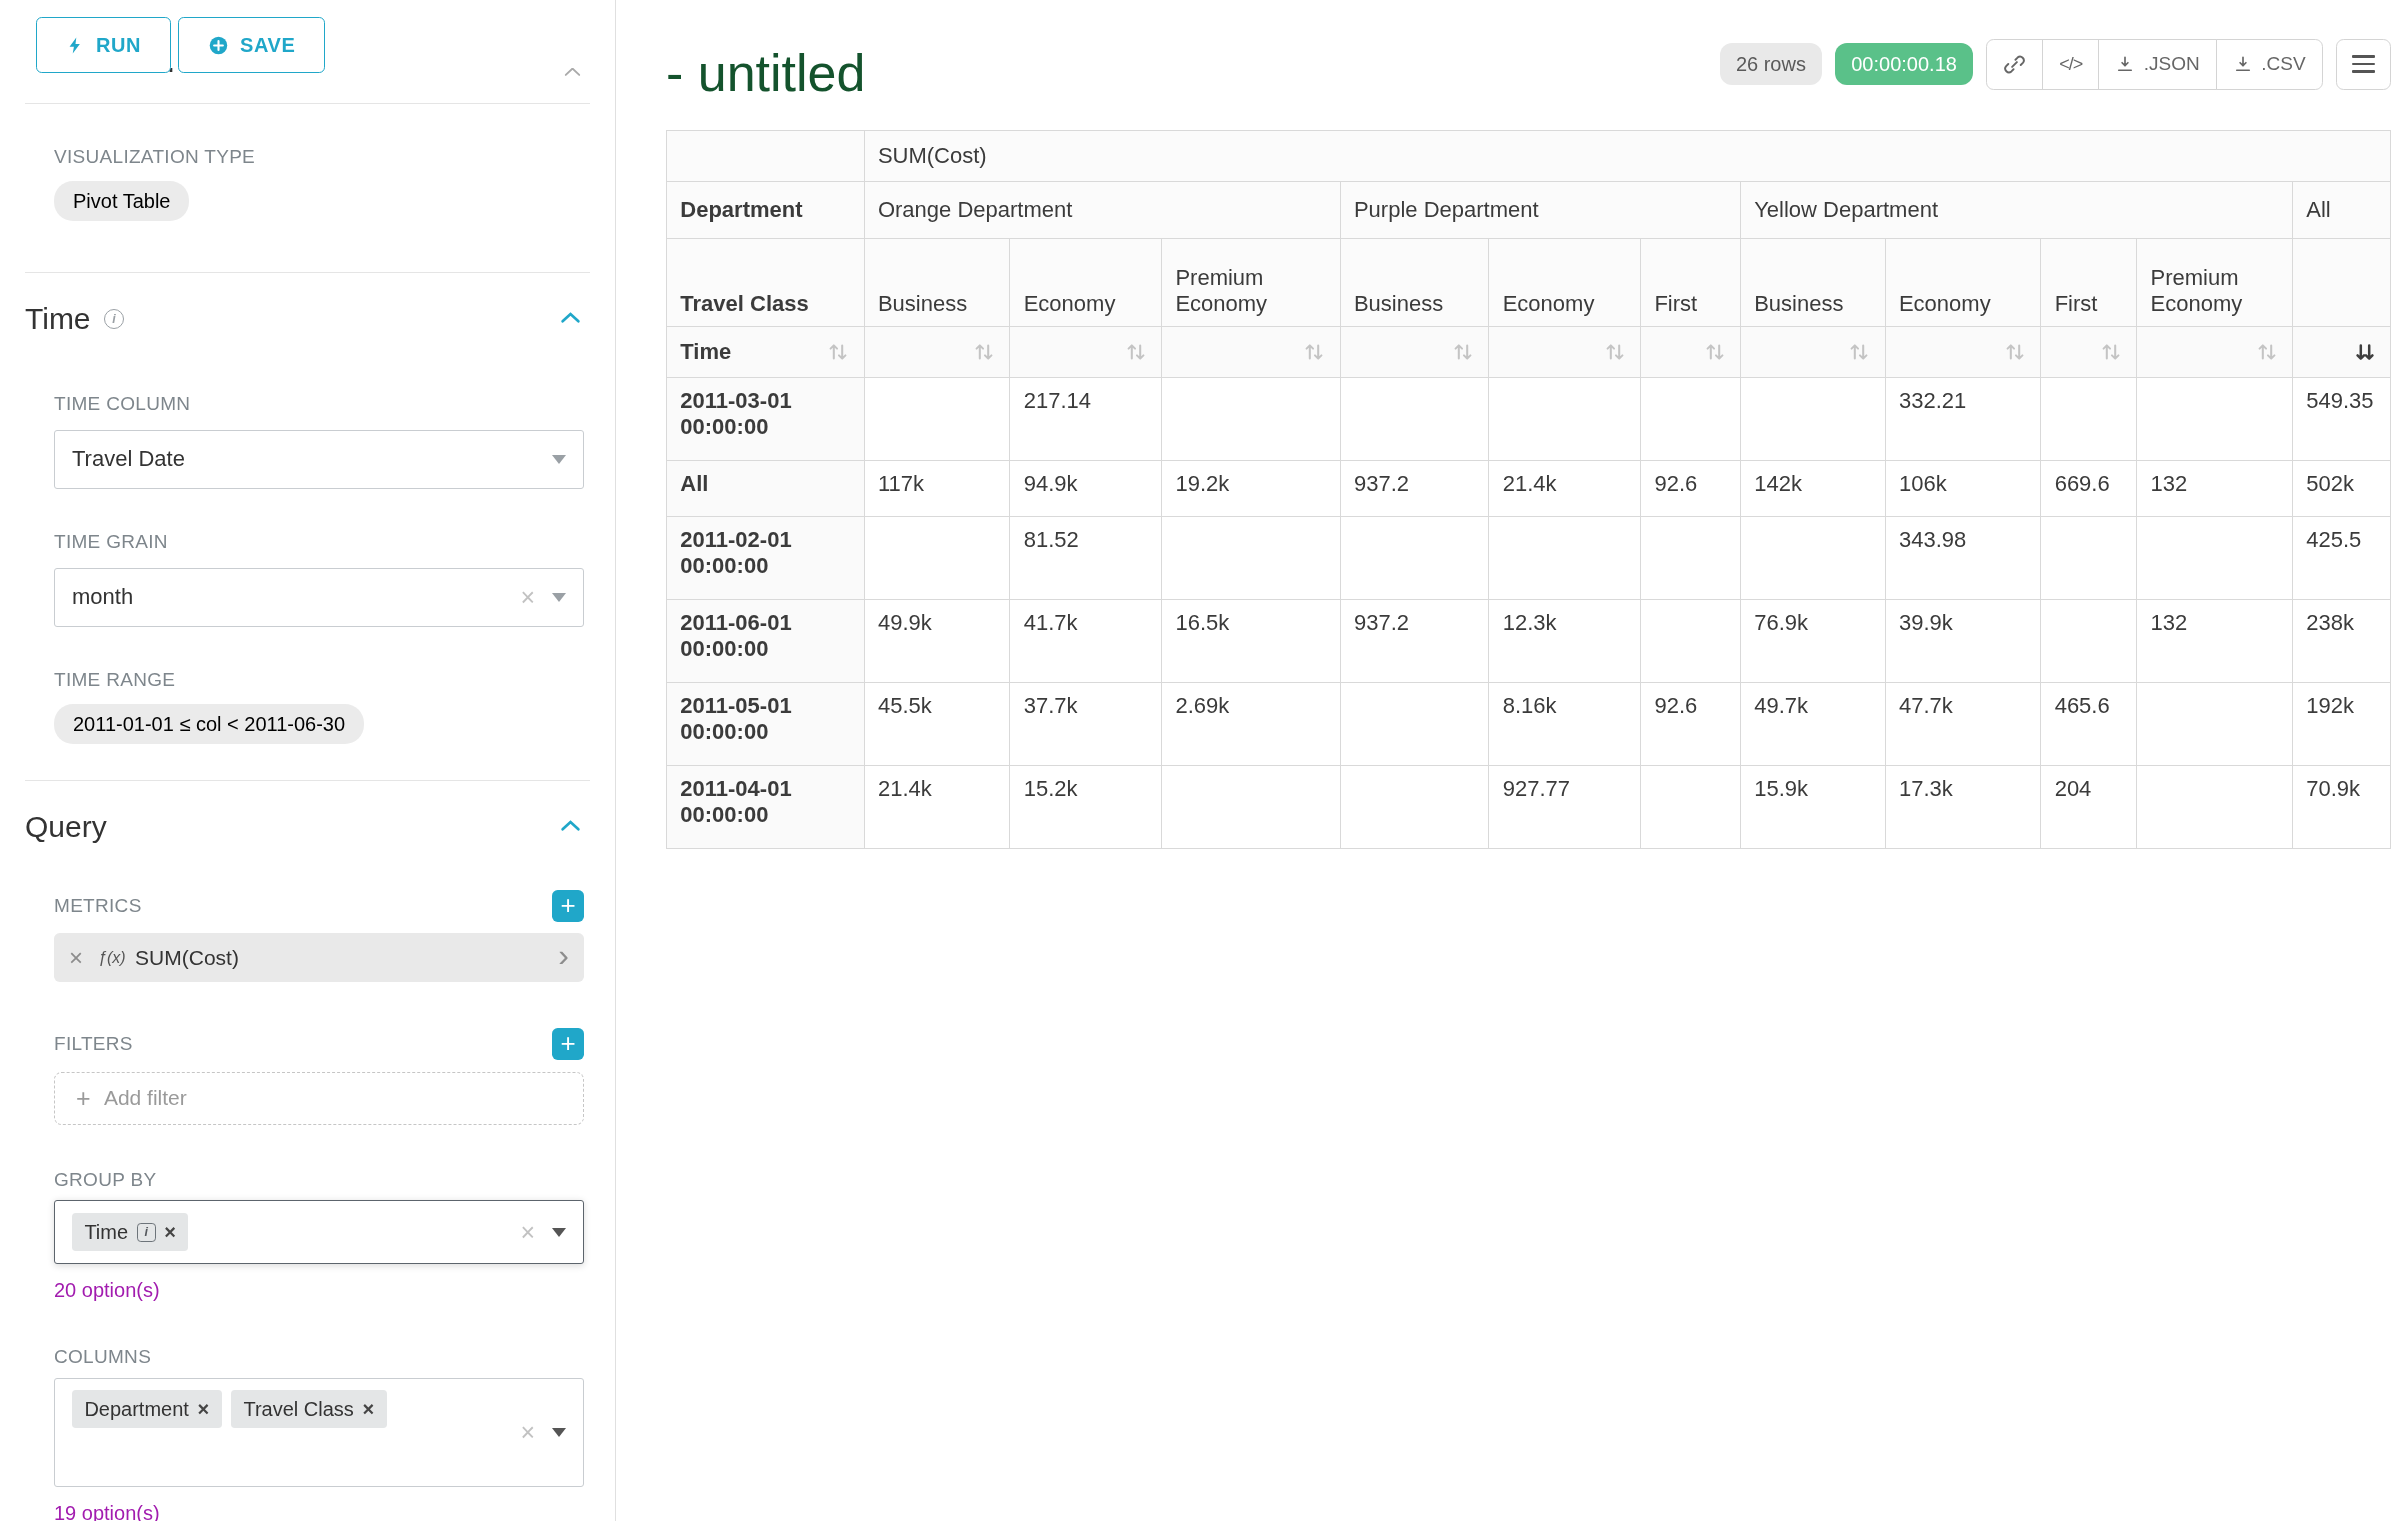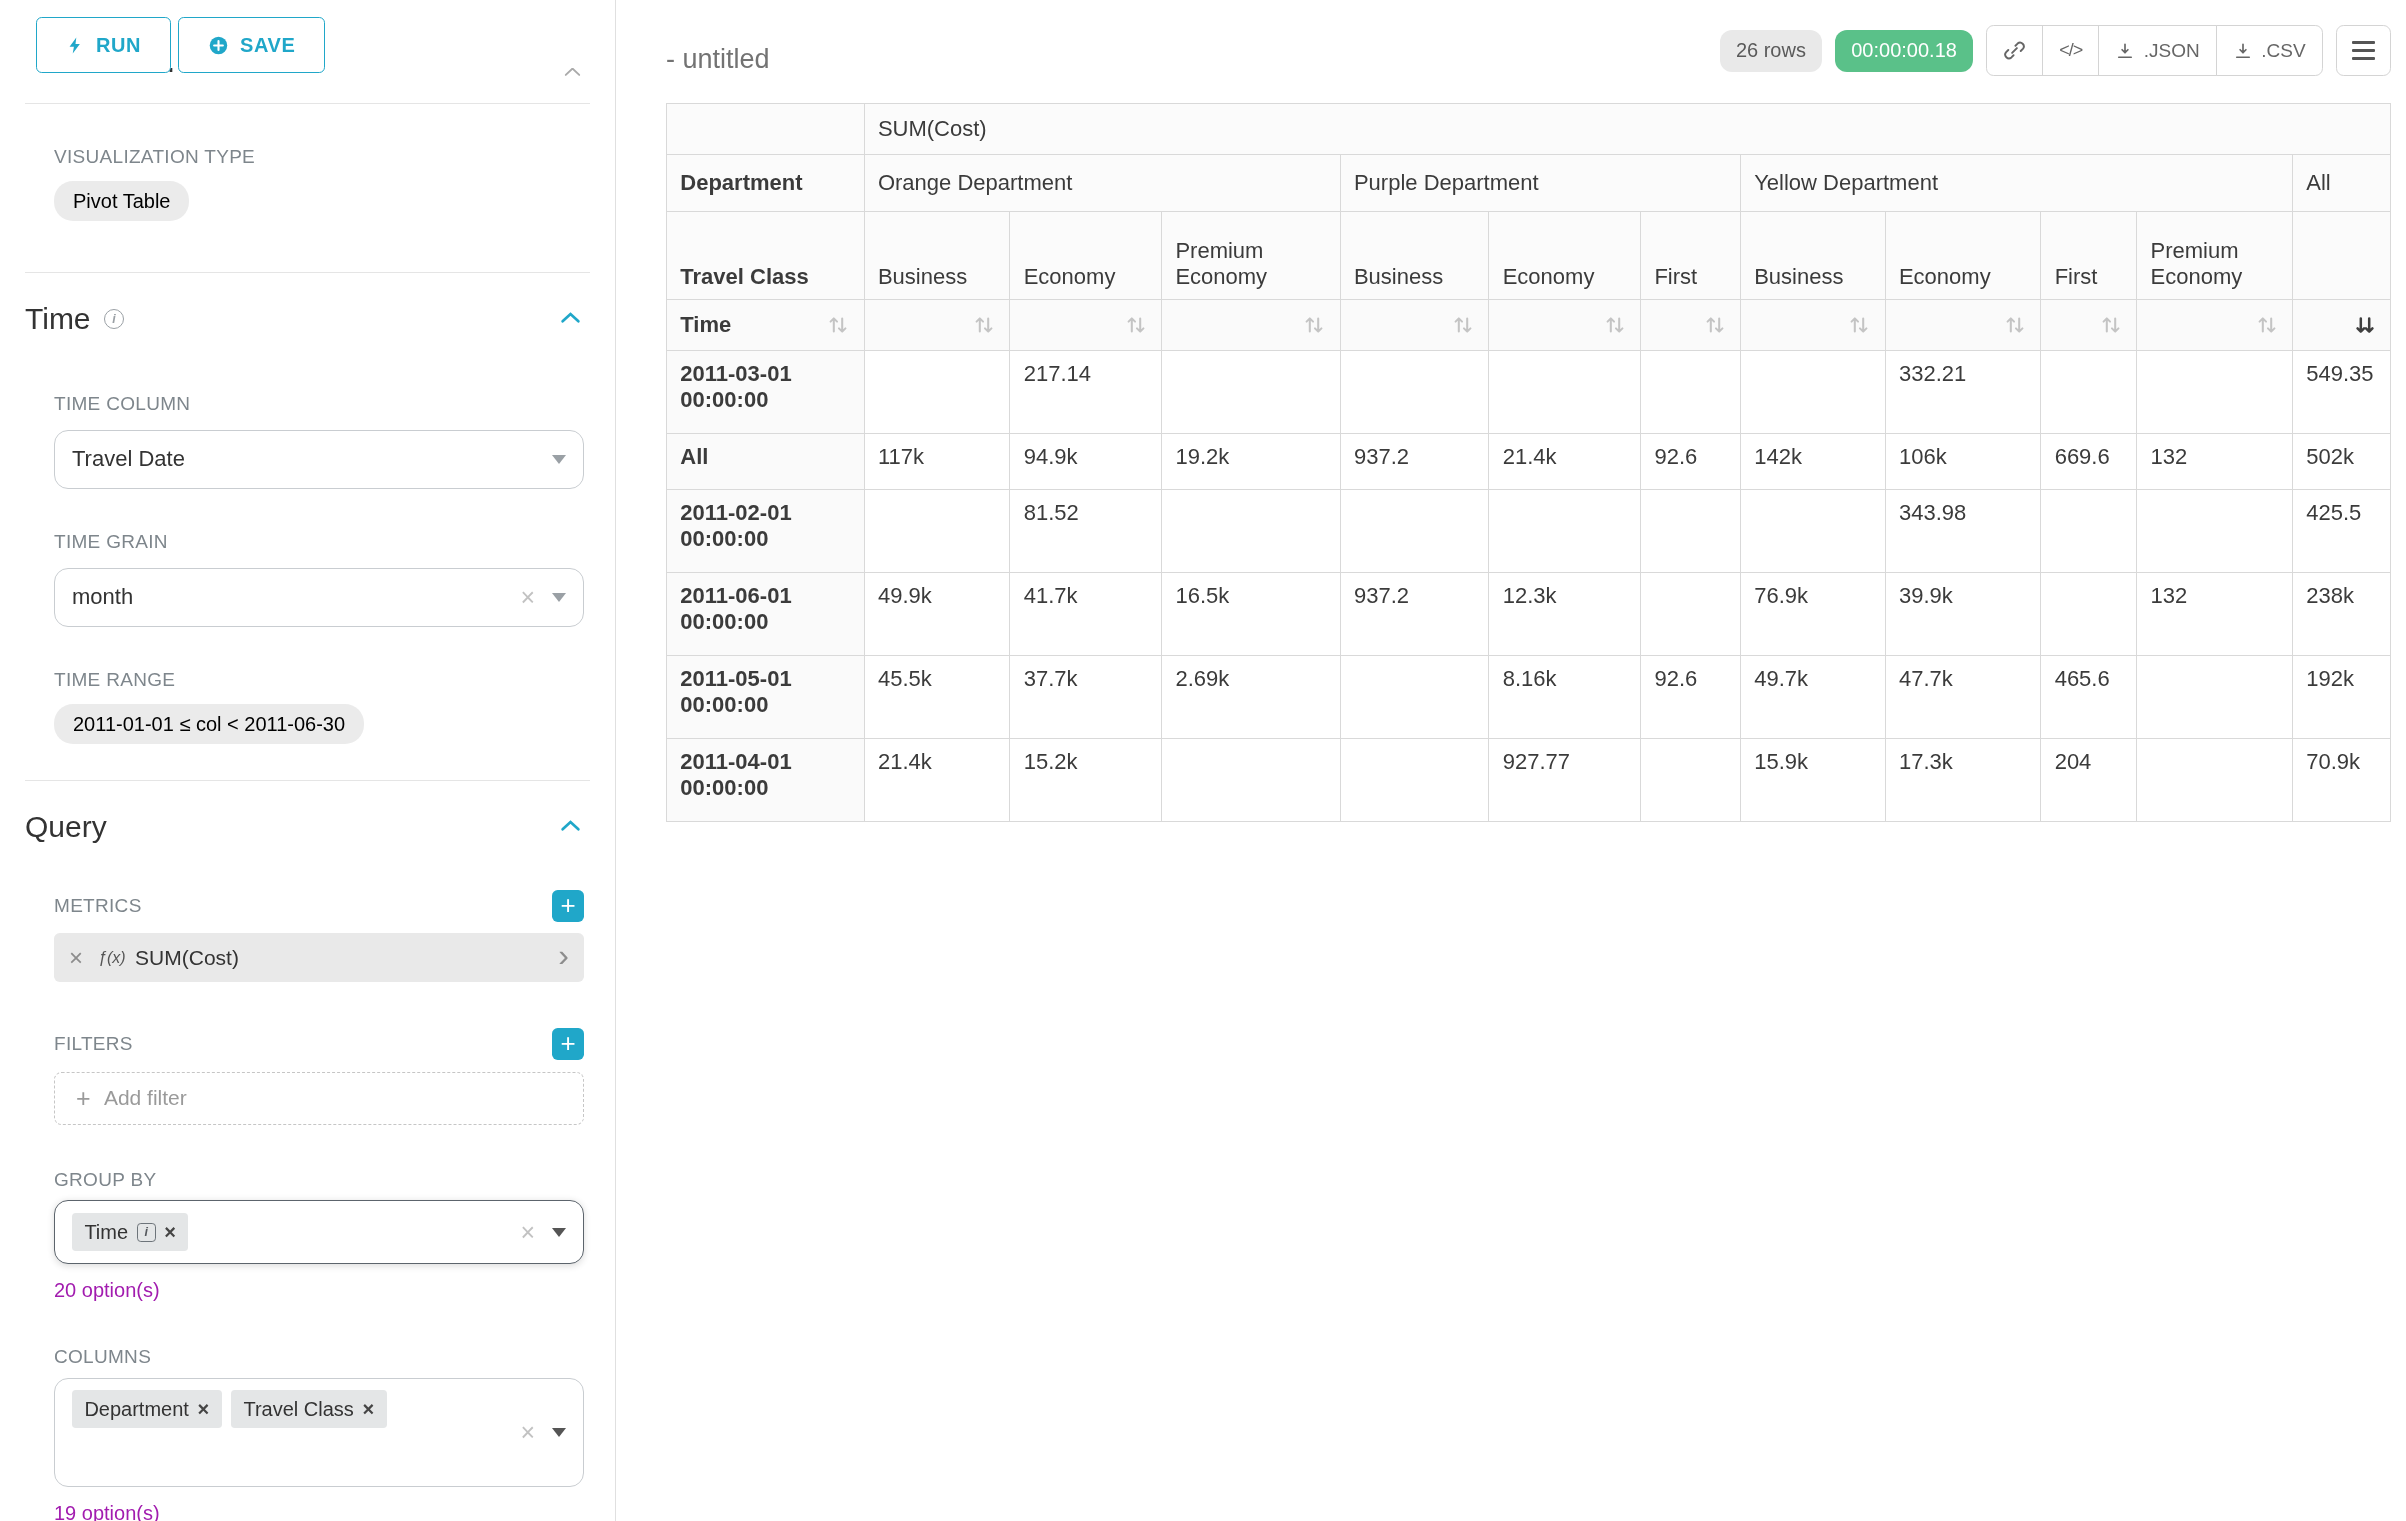--- a/index.html
+++ b/index.html
@@ -23,21 +23,21 @@
   .controls { padding: 0 31px 0 54px; }
   .ctl-label { font-size: 19px; color: #7e868c; letter-spacing: 0.3px; margin-top: 42px; }
   .pill-static { display: inline-block; background: #ebebeb; border-radius: 19px;
     padding: 8.6px 19px; font-size: 20px; color: #000000; margin-top: 13.3px; cursor: pointer; }
   .section-head { display: flex; align-items: center; padding: 0 31px 0 25px; margin-top: 28.5px; }
   .section-head h3 { font-size: 30px; font-weight: 400; color: #333; }
   .info-circle { width: 20px; height: 20px; border: 1.4px solid #9aa0a5; border-radius: 50%;
     color: #9aa0a5; font-size: 12.4px; font-style: italic; display: inline-flex;
     align-items: center; justify-content: center; margin-left: 13.3px; font-weight: 700; }
   .chev-right { margin-left: auto; display: flex; }
-  .select { height: 59px; border: 1px solid #c9cdd1; border-radius: 14px; background: #fff;
+  .select { height: 59px; border: 1px solid #c9cdd1; border-radius: 3px; background: #fff;
     display: flex; align-items: center; padding: 0 17px; font-size: 22px; color: #333;
     margin-top: 15px; cursor: pointer; }
   .select .grow { flex: 1; }
   .clear-x { color: #c2c2c2; font-size: 25px; margin-right: 17px; line-height: 1; }
   .caret { width: 0; height: 0; border-left: 7.6px solid transparent;
     border-right: 7.6px solid transparent; border-top: 9.5px solid #9aa0a5; }
   .caret.dark { border-top-color: #555; }
   .select.focused { border: 1.9px solid #5c646c; box-shadow: 0 1.9px 7.6px rgba(0,0,0,.14);
     height: 64px; margin-top: 9.5px; }
   .select.multi { height: 109px; align-items: center; margin-top: 9.5px; }
@@ -61,21 +61,21 @@
   .m-name { font-size: 21px; color: #333; flex: 1; }
   .m-caret { color: #8d8d8d; font-size: 32px; line-height: 1; padding-bottom: 5.7px; }
   .add-filter { height: 53px; border: 1px dashed #c6c6c6; border-radius: 7.6px; background: #fff;
     display: flex; align-items: center; gap: 13.3px; padding: 0 21px; color: #9a9a9a;
     font-size: 21px; margin-top: 11.4px; cursor: pointer; }
   .add-filter .plus { font-size: 25px; line-height: 1; }
 
   
   .main { flex: 1; padding: 25px 15px 0 50px; background: #fff; }
   .result-header { display: flex; align-items: center; justify-content: space-between; }
-  .result-header h1 { font-size: 27px; font-weight: 400; color: #737373; margin-top: 18px; }
+  .result-header h1 { font-size: 52px; font-weight: 400; color: #14532d; margin-top: 18px; }
   .toolbar { display: flex; align-items: center; gap: 13.3px; }
   .badge { border-radius: 12px; padding: 9.5px 16px; font-size: 20px; white-space: nowrap; }
   .badge.gray { background: #e9e9e9; color: #5a5a5a; }
   .badge.green { background: #5ac189; color: #fff; }
   .btn-group { display: flex; }
   .btn-group button { height: 51px; background: #fff; border: 1px solid #d4d4d4;
     margin-left: -1px; padding: 0 16px; display: flex; align-items: center; gap: 8.6px;
     color: #666; font-size: 19px; cursor: pointer; font-family: inherit; }
   .btn-group button:first-child { border-radius: 7.6px 0 0 7.6px; margin-left: 0; }
   .btn-group button:last-child { border-radius: 0 7.6px 7.6px 0; }

